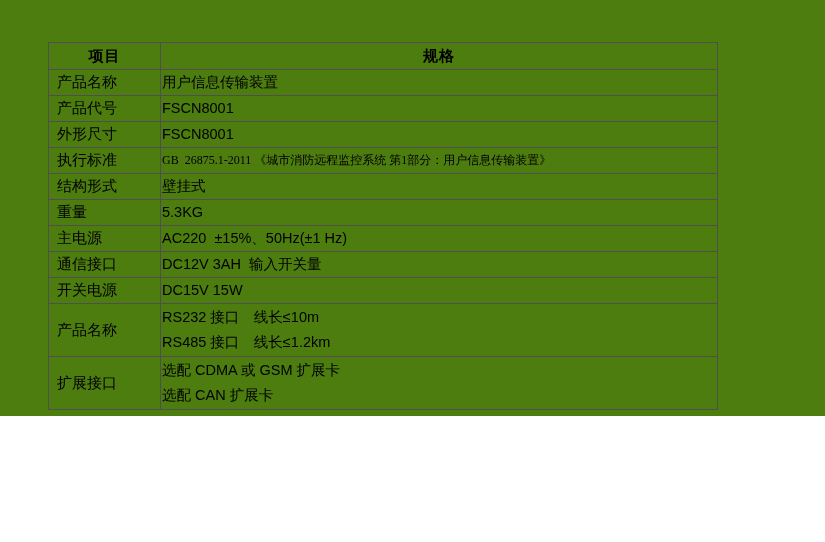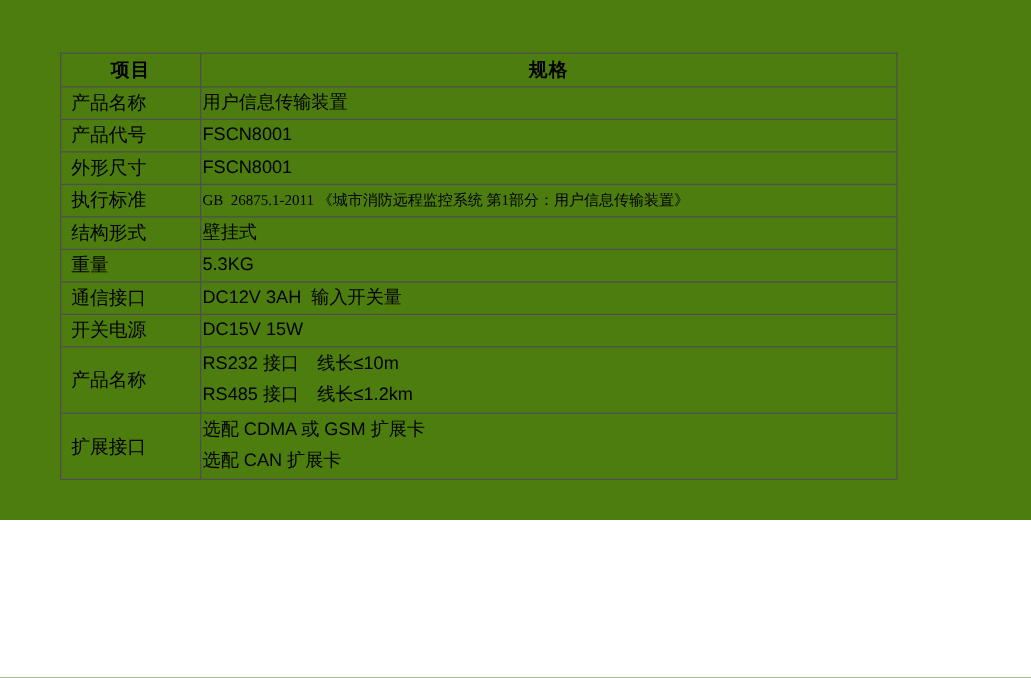--- a/index.html
+++ b/index.html
@@ -113,20 +113,26 @@
     </tr>
 
 
     <tr class="single">
       <td class="label">重量</td>
       <td class="value">
         <div class="line">5.3KG</div>
       </td>
     </tr>
 
+    <tr class="single">
+      <td class="label">主电源</td>
+      <td class="value">
+        <div class="line">AC220  ±15%、50Hz(±1 Hz)</div>
+      </td>
+    </tr>
 
     <tr class="single">
       <td class="label">通信接口</td>
       <td class="value">
         <div class="line">DC12V 3AH  输入开关量</div>
       </td>
     </tr>
 
     <tr class="single">
       <td class="label">开关电源</td>

